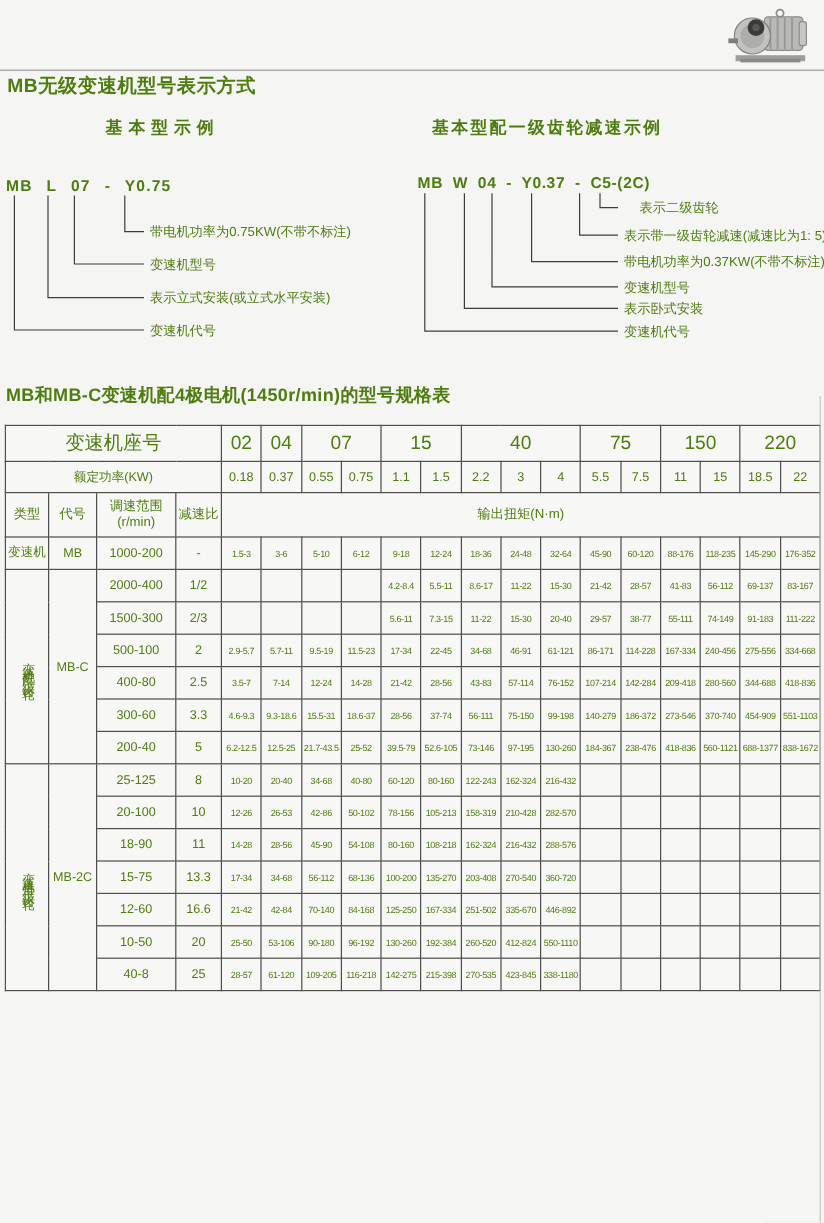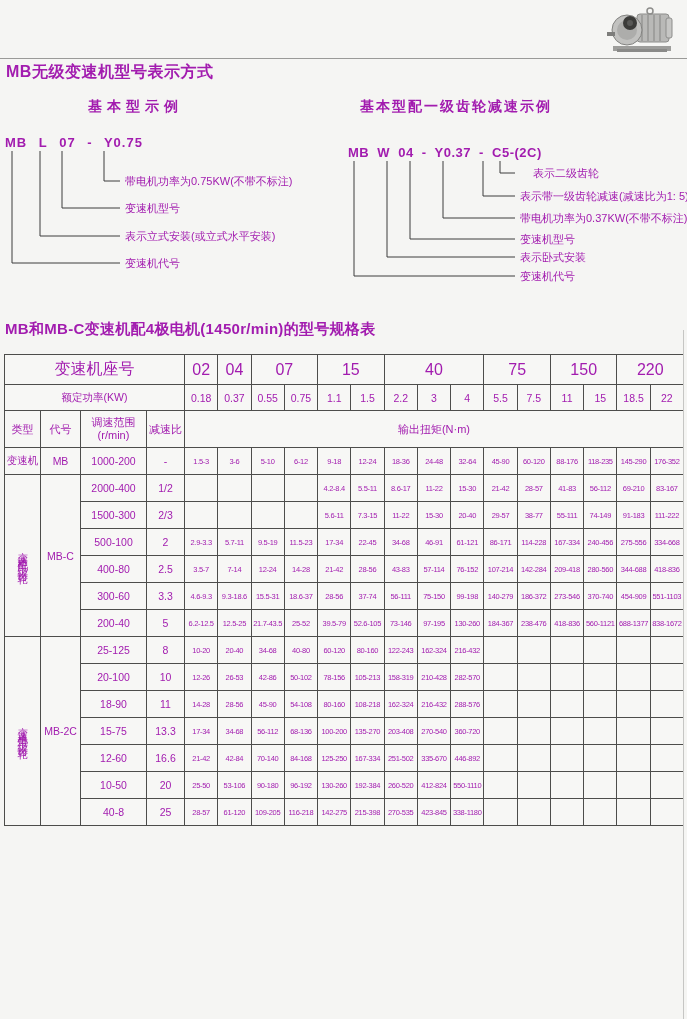--- a/index.html
+++ b/index.html
@@ -1,29 +1,29 @@
 <!DOCTYPE html>
 <html><head>
 <meta charset="utf-8">
 <style>
   html,body{margin:0;padding:0;background:#e8e8e6;}
   .page{position:relative;width:687px;height:1019px;background:#f5f5f3;overflow:hidden;
-        font-family:"Liberation Sans","DejaVu Sans",sans-serif;color:#a21caf;}
+        font-family:"Liberation Sans","DejaVu Sans",sans-serif;color:#4d7c0f;}
   .scan-edge{position:absolute;left:683px;top:330px;bottom:0;width:1px;background:#c6c6c4;}
 
   
   .photo{position:absolute;top:4px;right:6px;width:78px;height:52px;}
 
   .toprule{position:absolute;left:0;top:58px;width:687px;height:1px;background:#9a9a98;}
 
   h1.sec{position:absolute;left:6px;top:62px;margin:0;font-size:16px;font-weight:bold;letter-spacing:.5px;}
 
   
   .diagram{position:absolute;}
-  .dg-left{left:0;top:130px;width:340px;height:165px;text-decoration:underline;}
+  .dg-left{left:0;top:142px;width:340px;height:165px;text-decoration:underline;}
   .dg-right{left:340px;top:140px;width:347px;height:165px;}
   .dg-title{position:absolute;font-size:14px;font-weight:bold;}
   .t-left{left:88px;top:98px;letter-spacing:5px;}
   .t-right{left:360px;top:98px;letter-spacing:2px;}
   .model{position:absolute;top:5px;font-size:13px;font-weight:bold;white-space:pre;}
   .dg-left .model{left:5px;word-spacing:7px;letter-spacing:1px;}
   .dg-right .model{left:8px;word-spacing:4px;letter-spacing:.5px;}
   .dlabel{position:absolute;font-size:11px;white-space:nowrap;}
   .diagram svg{position:absolute;left:0;top:0;}
   .diagram svg path{fill:none;stroke:#3c3c3c;stroke-width:1;}
@@ -208,21 +208,21 @@
           <td class="val"></td>
           <td class="val">4.2-8.4</td>
           <td class="val">5.5-11</td>
           <td class="val">8.6-17</td>
           <td class="val">11-22</td>
           <td class="val">15-30</td>
           <td class="val">21-42</td>
           <td class="val">28-57</td>
           <td class="val">41-83</td>
           <td class="val">56-112</td>
-          <td class="val">69-210</td>
+          <td class="val">69-137</td>
           <td class="val">83-167</td>
         </tr>
         <tr>
           <td class="rng">1500-300</td>
           <td class="rat">2/3</td>
           <td class="val"></td>
           <td class="val"></td>
           <td class="val"></td>
           <td class="val"></td>
           <td class="val">5.6-11</td>
@@ -233,21 +233,21 @@
           <td class="val">29-57</td>
           <td class="val">38-77</td>
           <td class="val">55-111</td>
           <td class="val">74-149</td>
           <td class="val">91-183</td>
           <td class="val">111-222</td>
         </tr>
         <tr>
           <td class="rng">500-100</td>
           <td class="rat">2</td>
-          <td class="val">2.9-3.3</td>
+          <td class="val">2.9-5.7</td>
           <td class="val">5.7-11</td>
           <td class="val">9.5-19</td>
           <td class="val">11.5-23</td>
           <td class="val">17-34</td>
           <td class="val">22-45</td>
           <td class="val">34-68</td>
           <td class="val">46-91</td>
           <td class="val">61-121</td>
           <td class="val">86-171</td>
           <td class="val">114-228</td>

